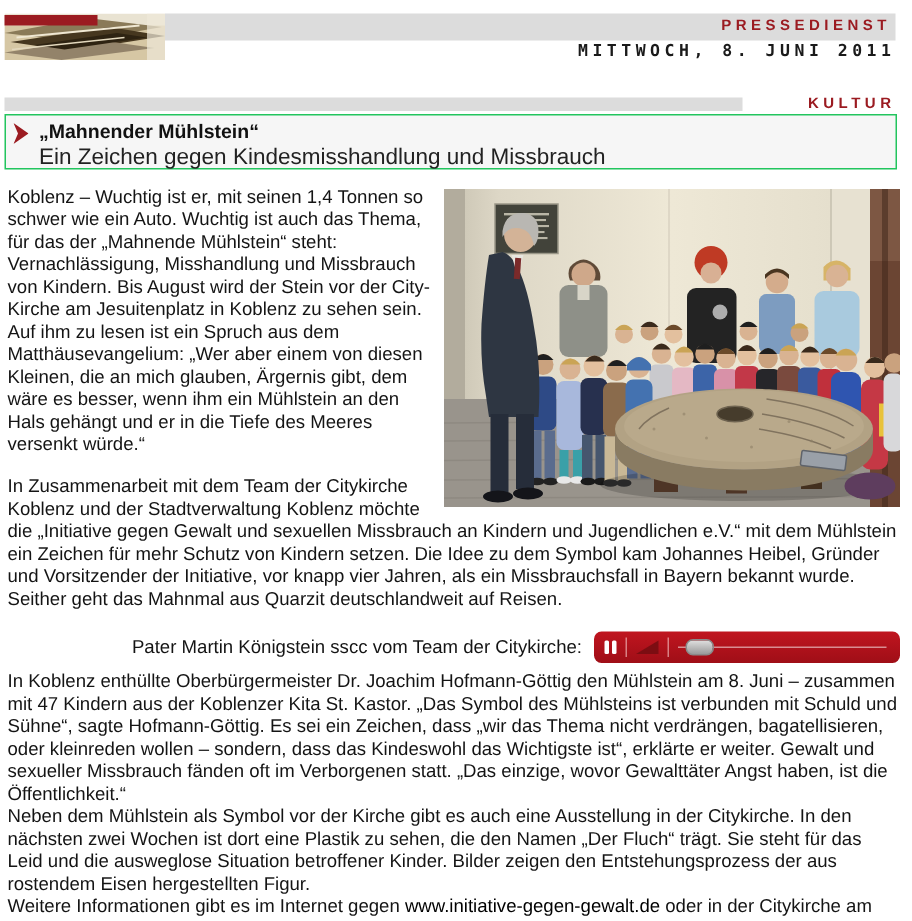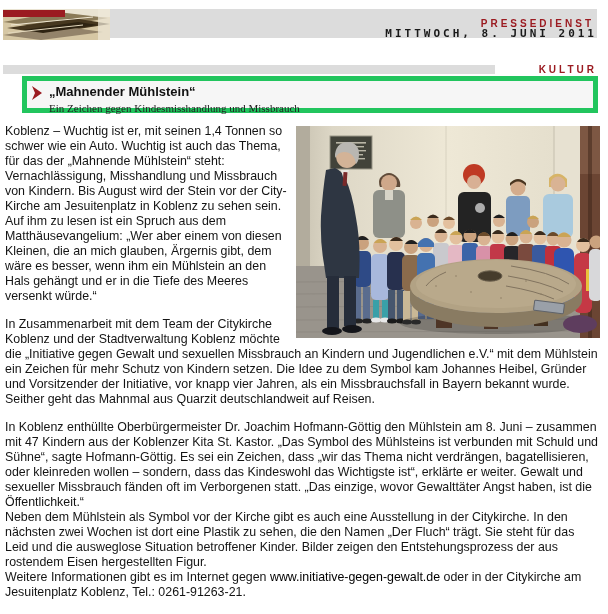--- a/index.html
+++ b/index.html
@@ -3,38 +3,38 @@
 <meta charset="utf-8">
 <style>
   html,body{margin:0;padding:0;background:#fff;}
   .page{position:relative;width:608px;height:614px;background:#fff;overflow:hidden;
         font-family:"Liberation Sans",sans-serif;color:#121212;}
 
   
   .logo{position:absolute;left:3px;top:9px;width:107px;height:31px;}
   .logo svg{display:block;}
   .logo-redbar{position:absolute;left:0;top:1px;width:62px;height:7px;background:#9b1b21;}
-  .topbar{position:absolute;left:110px;top:9px;width:487px;height:29px;background:#dcdcdc;
+  .topbar{position:absolute;left:110px;top:9px;width:487px;height:18px;background:#dcdcdc;
           display:flex;align-items:center;justify-content:flex-end;padding-right:3px;box-sizing:border-box;}
   .brand{font-size:10px;font-weight:bold;letter-spacing:3px;color:#9b1b21;line-height:10px;white-space:nowrap;}
   .daterow{position:absolute;top:27px;right:11px;font-family:"DejaVu Sans Mono",monospace;
            font-size:11px;font-weight:bold;letter-spacing:3px;color:#1a1a1a;white-space:nowrap;padding-left:20px;}
 
   
   .kulturrow{position:absolute;top:64px;left:3px;right:11px;display:flex;align-items:center;}
   .kbar{flex:1;height:9px;background:#dcdcdc;margin-right:8px;}
   .klabel{font-size:10px;font-weight:bold;letter-spacing:3px;color:#9b1b21;white-space:nowrap;padding-left:36px;}
 
   
   .headline-box{position:absolute;top:76px;left:3px;right:10px;height:37px;background:#f6f6f6;
-                border:5px solid #22c55e;box-sizing:border-box;padding:3px 6px 0 5px;
-                display:flex;align-items:flex-start;margin-left:19px;}
+                border:1px solid #22c55e;box-sizing:border-box;padding:3px 6px 0 5px;
+                display:flex;align-items:flex-start;}
   .arrow{margin:2px 7px 0 0;flex:none;}
   .h-title{font-size:13px;font-weight:bold;color:#111;line-height:15px;}
-  .h-sub{font-size:11px;color:#222;line-height:15px;margin-top:2px;font-family:Liberation Serif, serif;}
+  .h-sub{font-size:15px;color:#222;line-height:15px;margin-top:2px;}
 
   
   .article{position:absolute;top:124px;left:5px;width:595px;font-size:12.4px;line-height:15px;color:#141414;}
   .article p{margin:0 0 13px 0;}
   .article p.tight{margin:0;}
   .photo{float:right;width:304px;height:212px;margin:2px 0 6px 6px;}
   .photo svg{display:block;}
   .lead{font-weight:normal;}
   a.extlink{color:#000000;text-decoration:none;}
 
@@ -324,19 +324,35 @@
           <ellipse cx="36" cy="205" rx="10" ry="4" fill="#14151a"></ellipse>
           <ellipse cx="56" cy="203" rx="10" ry="4" fill="#14151a"></ellipse>
         </g>
       </svg>
     </div>
 
     <p><span class="lead">Koblenz</span><span>&nbsp;– Wuchtig ist er, mit seinen 1,4 Tonnen so schwer wie ein Auto. Wuchtig ist auch das Thema, für das der „Mahnende Mühlstein“ steht: Vernachlässigung, Misshandlung und Missbrauch von Kindern. Bis August wird der Stein vor der City-Kirche am Jesuitenplatz in Koblenz zu sehen sein. Auf ihm zu lesen ist ein Spruch aus dem Matthäusevangelium: „Wer aber einem von diesen Kleinen, die an mich glauben, Ärgernis gibt, dem wäre es besser, wenn ihm ein Mühlstein an den Hals gehängt und er in die Tiefe des Meeres versenkt würde.“</span></p>
 
     <p>In Zusammenarbeit mit dem Team der Citykirche Koblenz und der Stadtverwaltung Koblenz möchte die „Initiative gegen Gewalt und sexuellen Missbrauch an Kindern und Jugendlichen e.V.“ mit dem Mühlstein ein Zeichen für mehr Schutz von Kindern setzen. Die Idee zu dem Symbol kam Johannes Heibel, Gründer und Vorsitzender der Initiative, vor knapp vier Jahren, als ein Missbrauchsfall in Bayern bekannt wurde. Seither geht das Mahnmal aus Quarzit deutschlandweit auf Reisen.</p>
 
+    <div class="player-row">
+      <span class="player-caption">Pater Martin Königstein sscc vom Team der Citykirche:</span>
+      <div class="player">
+        <div class="pbtn">
+            <span></span>
+            <span></span>
+          </div>
+        <div class="psep"></div>
+        <div class="pvol"></div>
+        <div class="psep"></div>
+        <div class="pslider">
+          <div class="ptrack"></div>
+          <div class="pthumb"></div>
+        </div>
+      </div>
+    </div>
 
     <p class="tight">In Koblenz enthüllte Oberbürgermeister Dr. Joachim Hofmann-Göttig den Mühlstein am 8. Juni – zusammen mit 47 Kindern aus der Koblenzer Kita St. Kastor. „Das Symbol des Mühlsteins ist verbunden mit Schuld und Sühne“, sagte Hofmann-Göttig. Es sei ein Zeichen, dass „wir das Thema nicht verdrängen, bagatellisieren, oder kleinreden wollen – sondern, dass das Kindeswohl das Wichtigste ist“, erklärte er weiter. Gewalt und sexueller Missbrauch fänden oft im Verborgenen statt. „Das einzige, wovor Gewalttäter Angst haben, ist die Öffentlichkeit.“</p>
     <p class="tight">Neben dem Mühlstein als Symbol vor der Kirche gibt es auch eine Ausstellung in der Citykirche. In den nächsten zwei Wochen ist dort eine Plastik zu sehen, die den Namen „Der Fluch“ trägt. Sie steht für das Leid und die ausweglose Situation betroffener Kinder. Bilder zeigen den Entstehungsprozess der aus rostendem Eisen hergestellten Figur.</p>
     <p class="tight"><span>Weitere Informationen gibt es im Internet gegen </span><a class="extlink" href="#">www.initiative-gegen-gewalt.de</a><span> oder in der Citykirche am Jesuitenplatz Koblenz, Tel.: 0261-91263-21.</span></p>
 
   </div>
 </div>
 
 </body></html>

